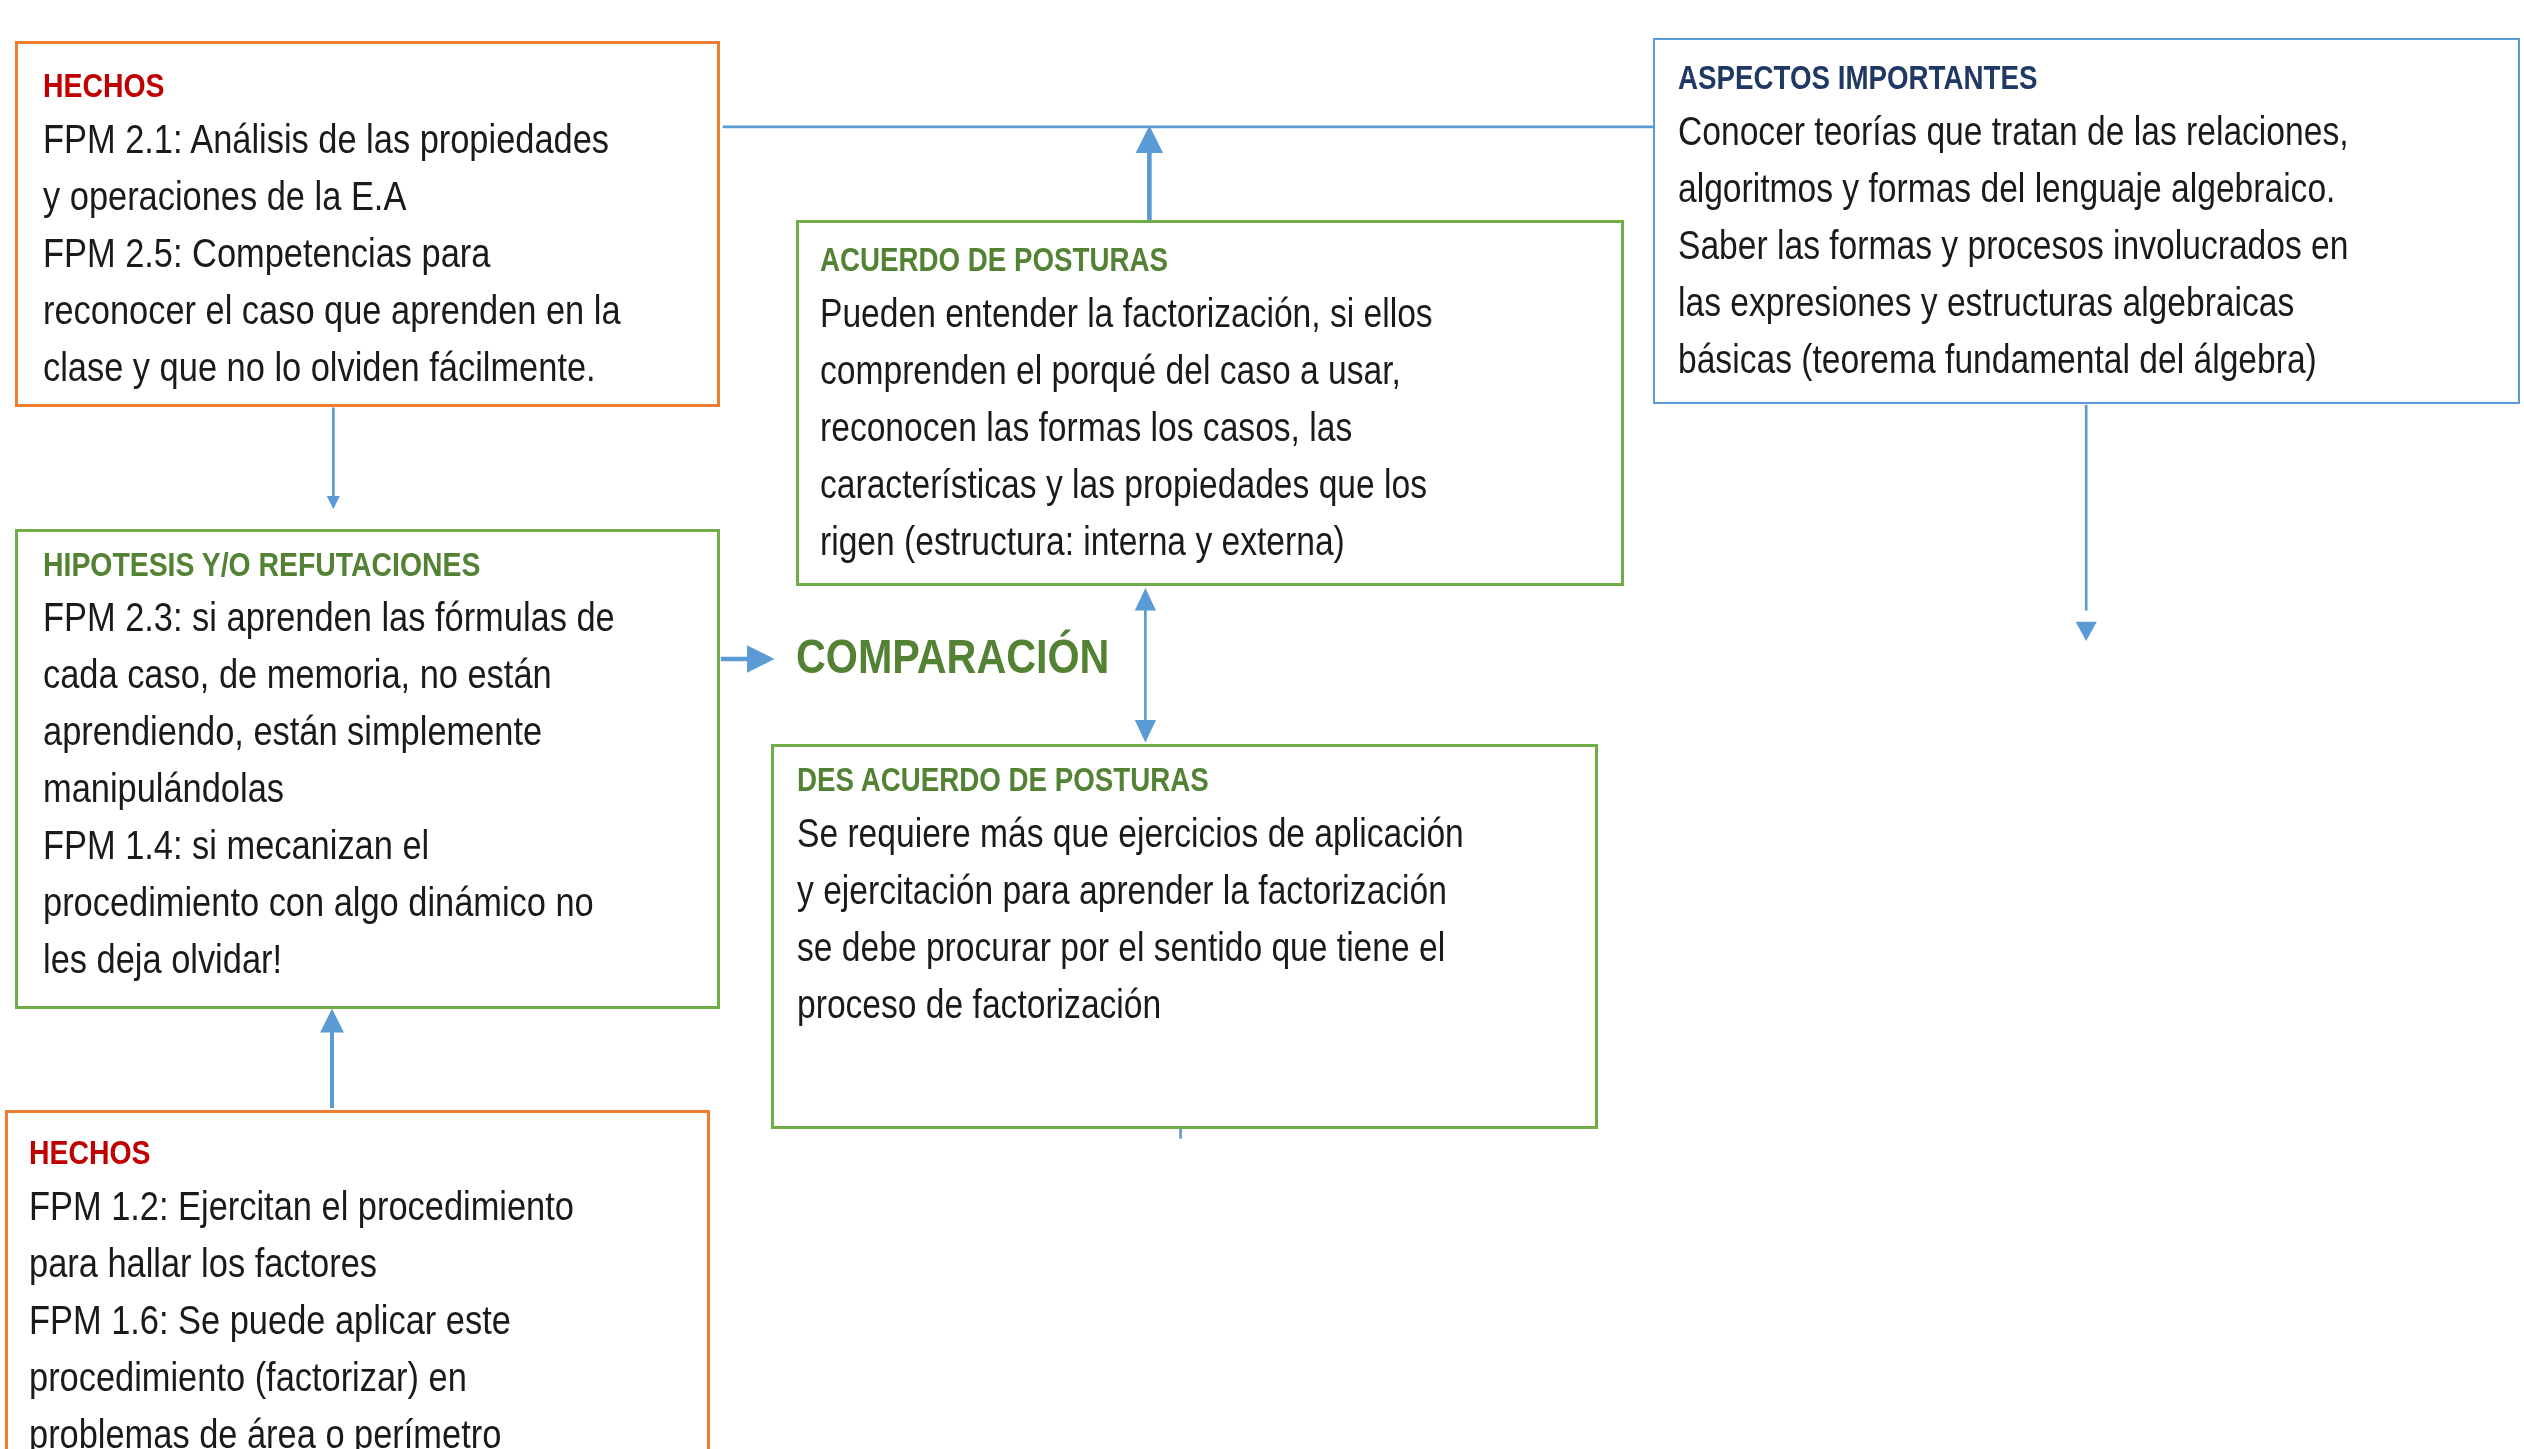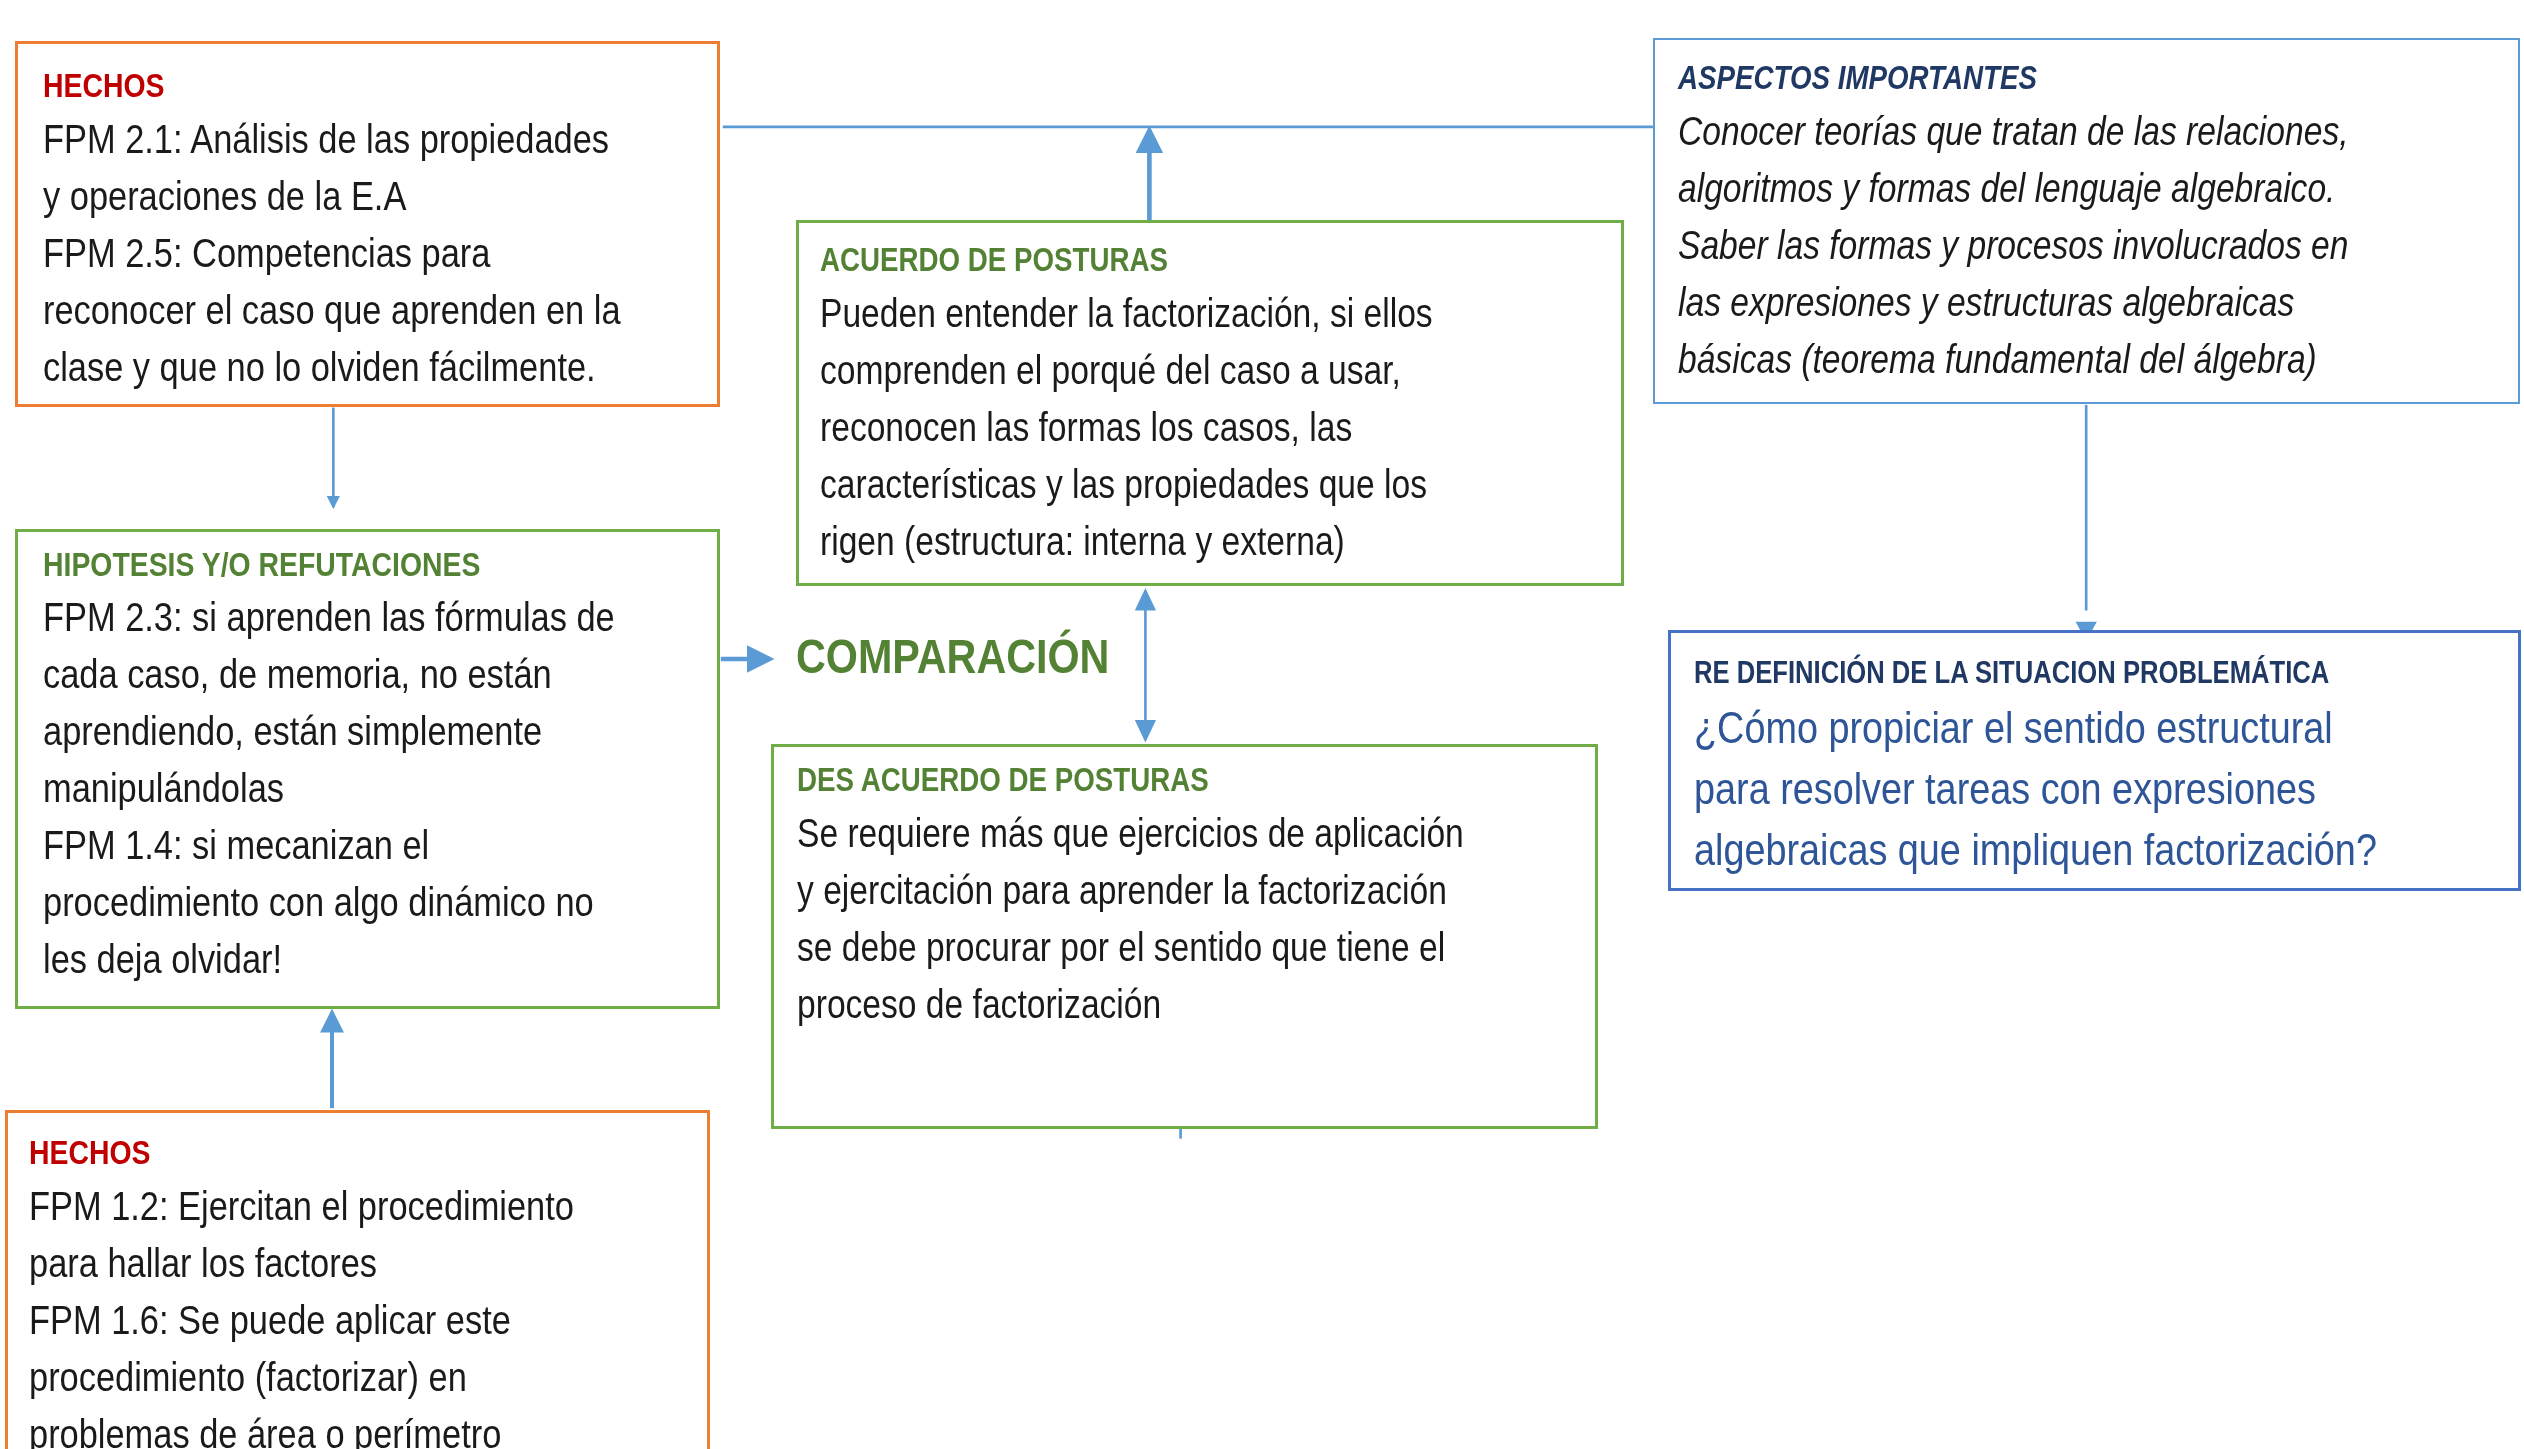--- a/index.html
+++ b/index.html
@@ -26,21 +26,21 @@
   .title {
     font-weight: bold;
     display: block;
   }
   .line {
     display: block;
     color: #1a1a1a;
   }
   .orange { border: 3.3px solid #ED7D31; }
   .green  { border: 3.3px solid #70AD47; }
-  .blue   { border: 2.7px solid #5B9BD5; font-style: italic; }
+  .blue   { border: 2.7px solid #5B9BD5; }
   .blue2  { border: 3.3px solid #4472C4; }
   .gold   { border: 3.3px solid #FFC000; }
 
   .t-red    { color: #C00000; }
   .t-green  { color: #548235; }
   .t-navy   { color: #203864; }
   .t-orange { color: #C55A11; }
   .q-blue   { color: #2E5597; }
 
   #comparacion {
@@ -155,23 +155,15 @@
     <div class="inner" style="left:22.6px; top:13.3px; transform:scaleX(0.84);">
       <span class="title t-navy" style="font-size:33px; line-height:50px;">ASPECTOS IMPORTANTES</span>
       <span class="line" style="font-size:40px; line-height:57px;">Conocer  teorías que tratan de las relaciones,</span>
       <span class="line" style="font-size:40px; line-height:57px;">algoritmos y formas del  lenguaje  algebraico.</span>
       <span class="line" style="font-size:40px; line-height:57px;">Saber las formas y procesos involucrados en</span>
       <span class="line" style="font-size:40px; line-height:57px;">las expresiones  y estructuras algebraicas</span>
       <span class="line" style="font-size:40px; line-height:57px;">básicas (teorema fundamental  del álgebra)</span>
     </div>
   </div>
 
-  <div class="box blue2" style="left:1668px; top:598px; width:853px; height:261px;">
-    <div class="inner" style="left:22.6px; top:14.6px; transform:scaleX(0.84);">
-      <span class="title t-navy" style="font-size:30.5px; line-height:49px;">RE DEFINICIÓN DE LA SITUACION  PROBLEMÁTICA</span>
-      <span class="line q-blue" style="font-size:45px; line-height:61px;">¿Cómo propiciar el sentido estructural</span>
-      <span class="line q-blue" style="font-size:45px; line-height:61px;">para  resolver tareas con expresiones</span>
-      <span class="line q-blue" style="font-size:45px; line-height:61px;">algebraicas que impliquen factorización?</span>
-    </div>
-  </div>
 
 </div>
 
 
 </body></html>

